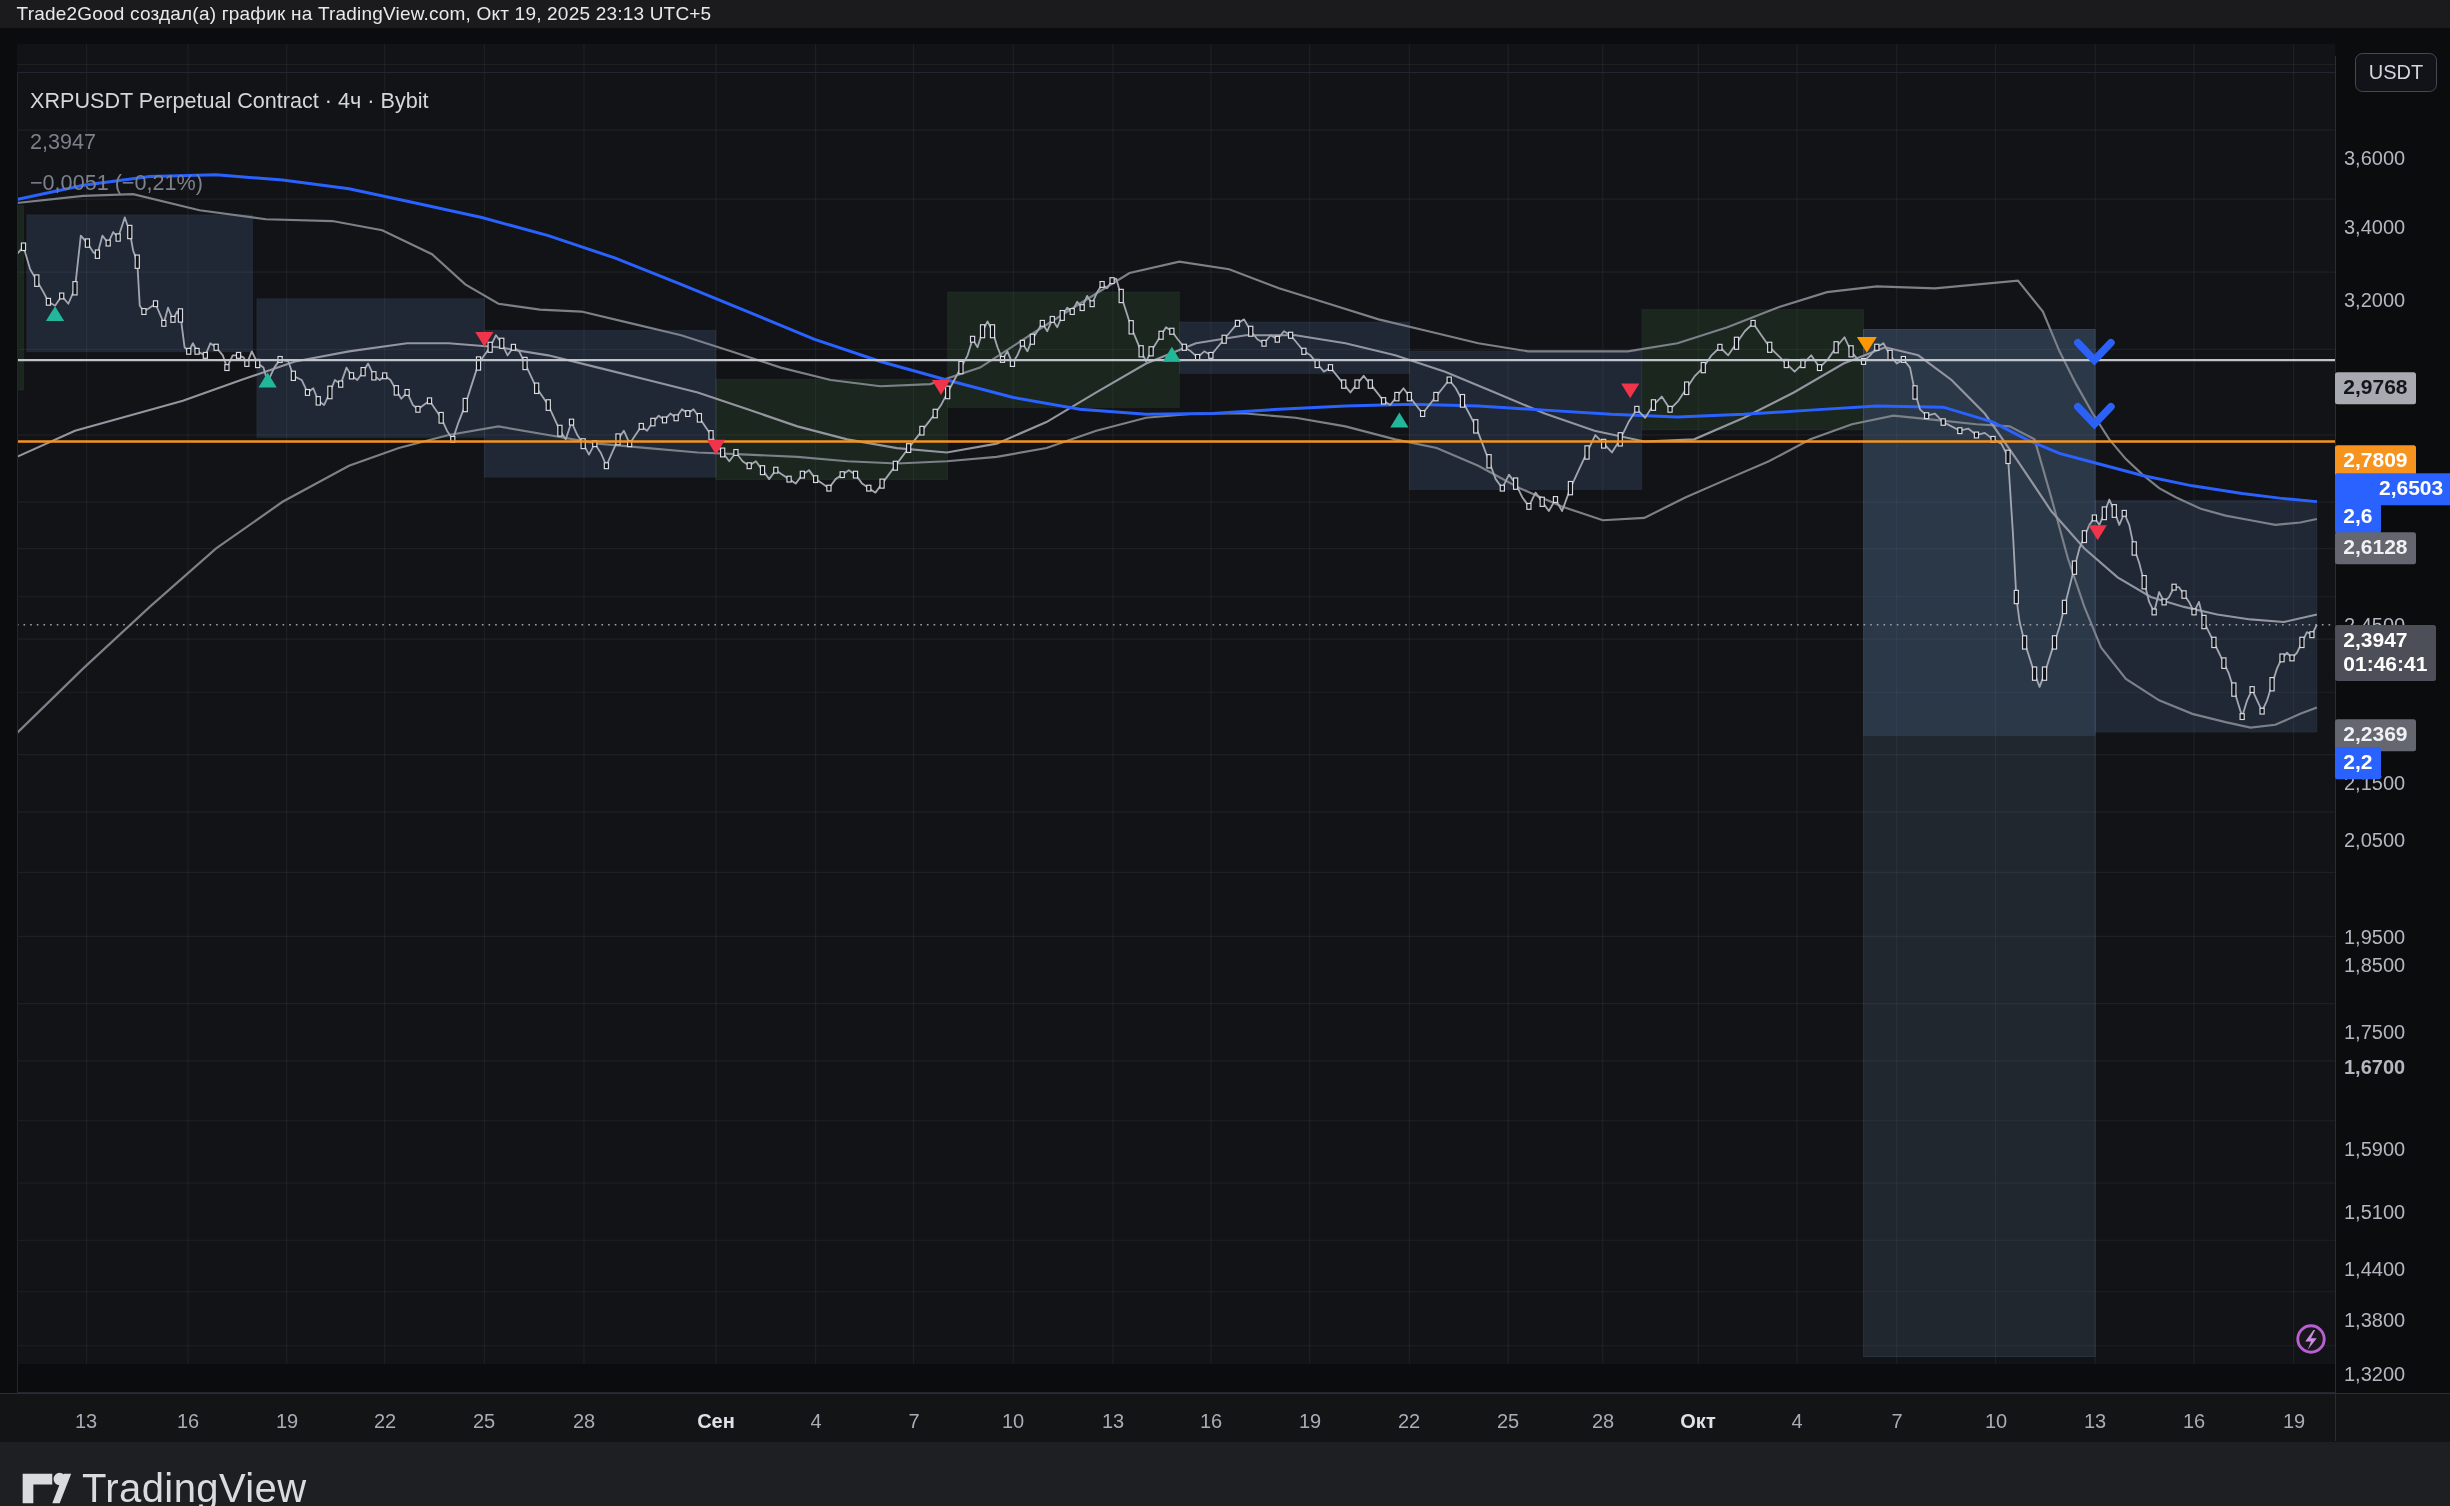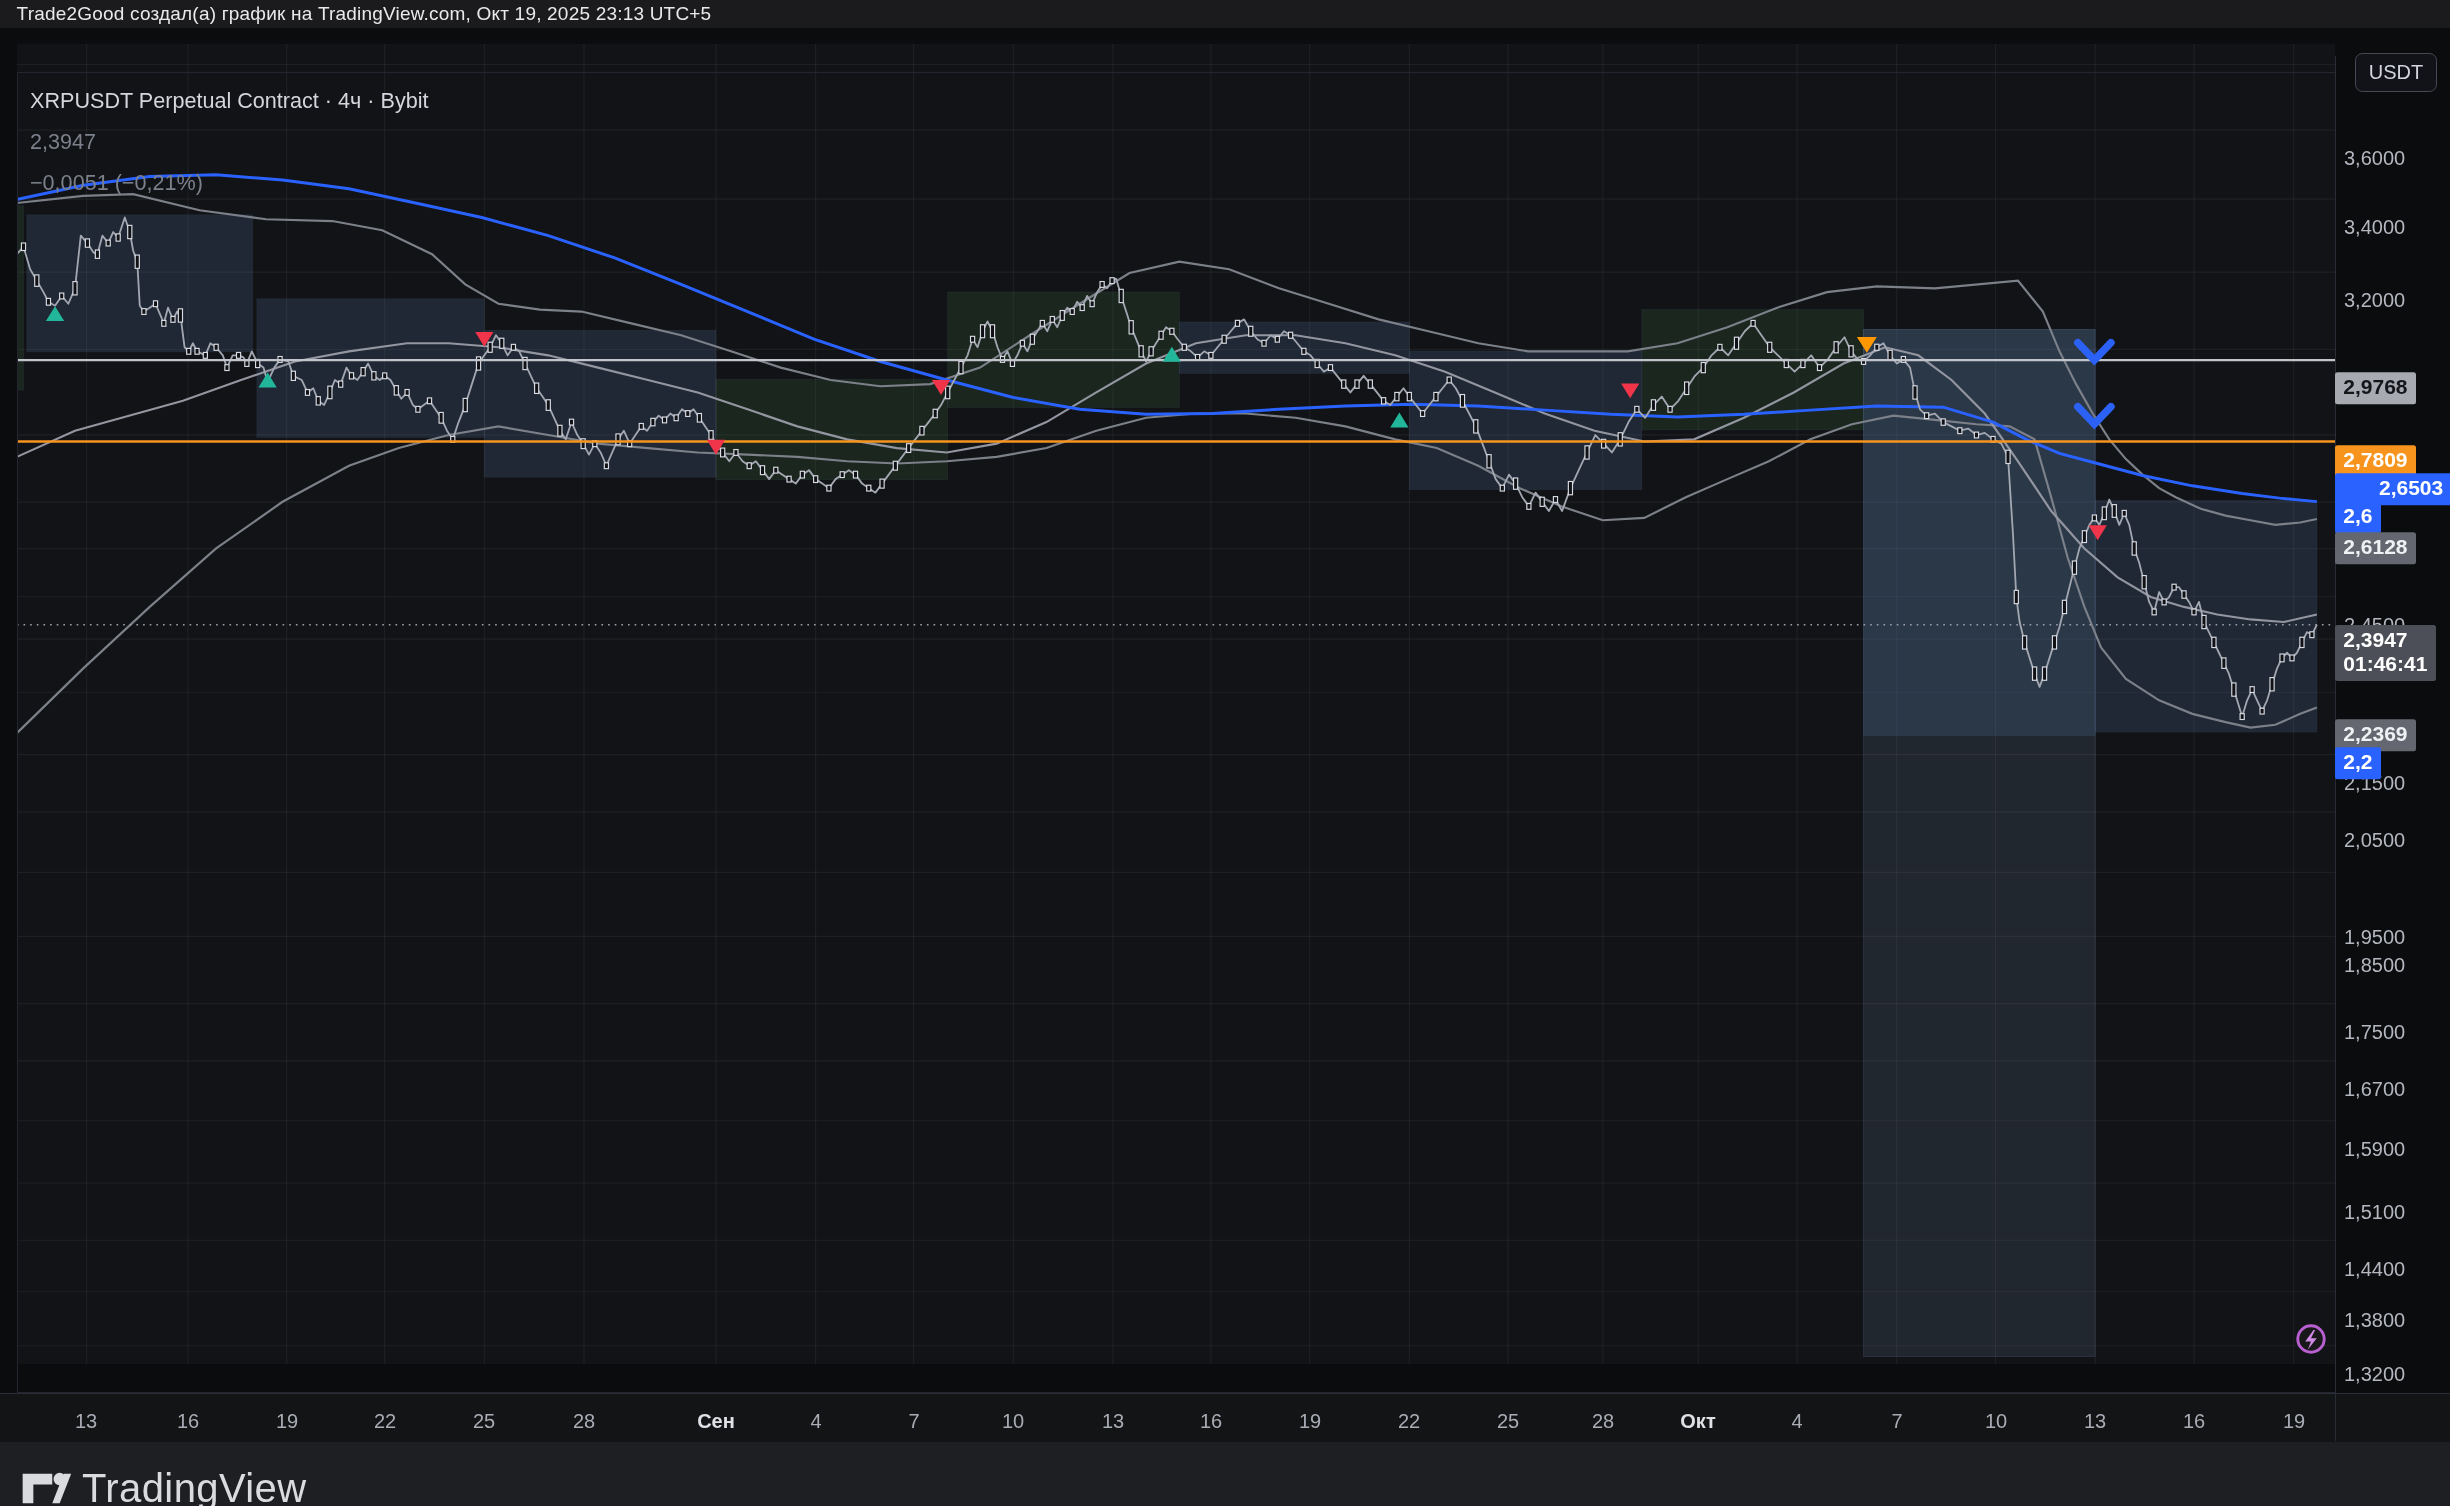--- a/index.html
+++ b/index.html
@@ -343,21 +343,21 @@
   <div id="price-axis-labels">
       <div class="ticklabel" style="top: 130px;">3,6000</div>
       <div class="ticklabel" style="top: 199px;">3,4000</div>
       <div class="ticklabel" style="top: 272px;">3,2000</div>
       <div class="ticklabel" style="top: 597px;">2,4500</div>
       <div class="ticklabel" style="top: 755px;">2,1500</div>
       <div class="ticklabel" style="top: 812px;">2,0500</div>
       <div class="ticklabel" style="top: 873px; margin-top: 36px;">1,9500</div>
       <div class="ticklabel" style="top: 937px;">1,8500</div>
       <div class="ticklabel" style="top: 1004px;">1,7500</div>
-      <div class="ticklabel" style="top: 1061px;">1,6700</div>
+      <div class="ticklabel" style="top: 1039px; font-weight: bold;">1,6700</div>
       <div class="ticklabel" style="top: 1121px;">1,5900</div>
       <div class="ticklabel" style="top: 1184px;">1,5100</div>
       <div class="ticklabel" style="top: 1241px;">1,4400</div>
       <div class="ticklabel" style="top: 1292px;">1,3800</div>
       <div class="ticklabel" style="top: 1346px;">1,3200</div>
       <div class="pricelabel" style="top: 360px; background: rgb(167, 170, 177); color: rgb(21, 22, 26);">2,9768</div>
       <div class="pricelabel" style="top: 433px; background: rgb(247, 148, 30); color: rgb(255, 255, 255);">2,7809</div>
       <div class="pricelabel" style="top: 461px; background: rgb(41, 98, 255); color: rgb(255, 255, 255); padding-left: 44px;">2,6503</div>
       <div class="pricelabel" style="top: 489px; background: rgb(41, 98, 255); color: rgb(255, 255, 255);">2,6</div>
       <div class="pricelabel" style="top: 520px; background: rgb(100, 103, 111); color: rgb(240, 241, 244);">2,6128</div>

